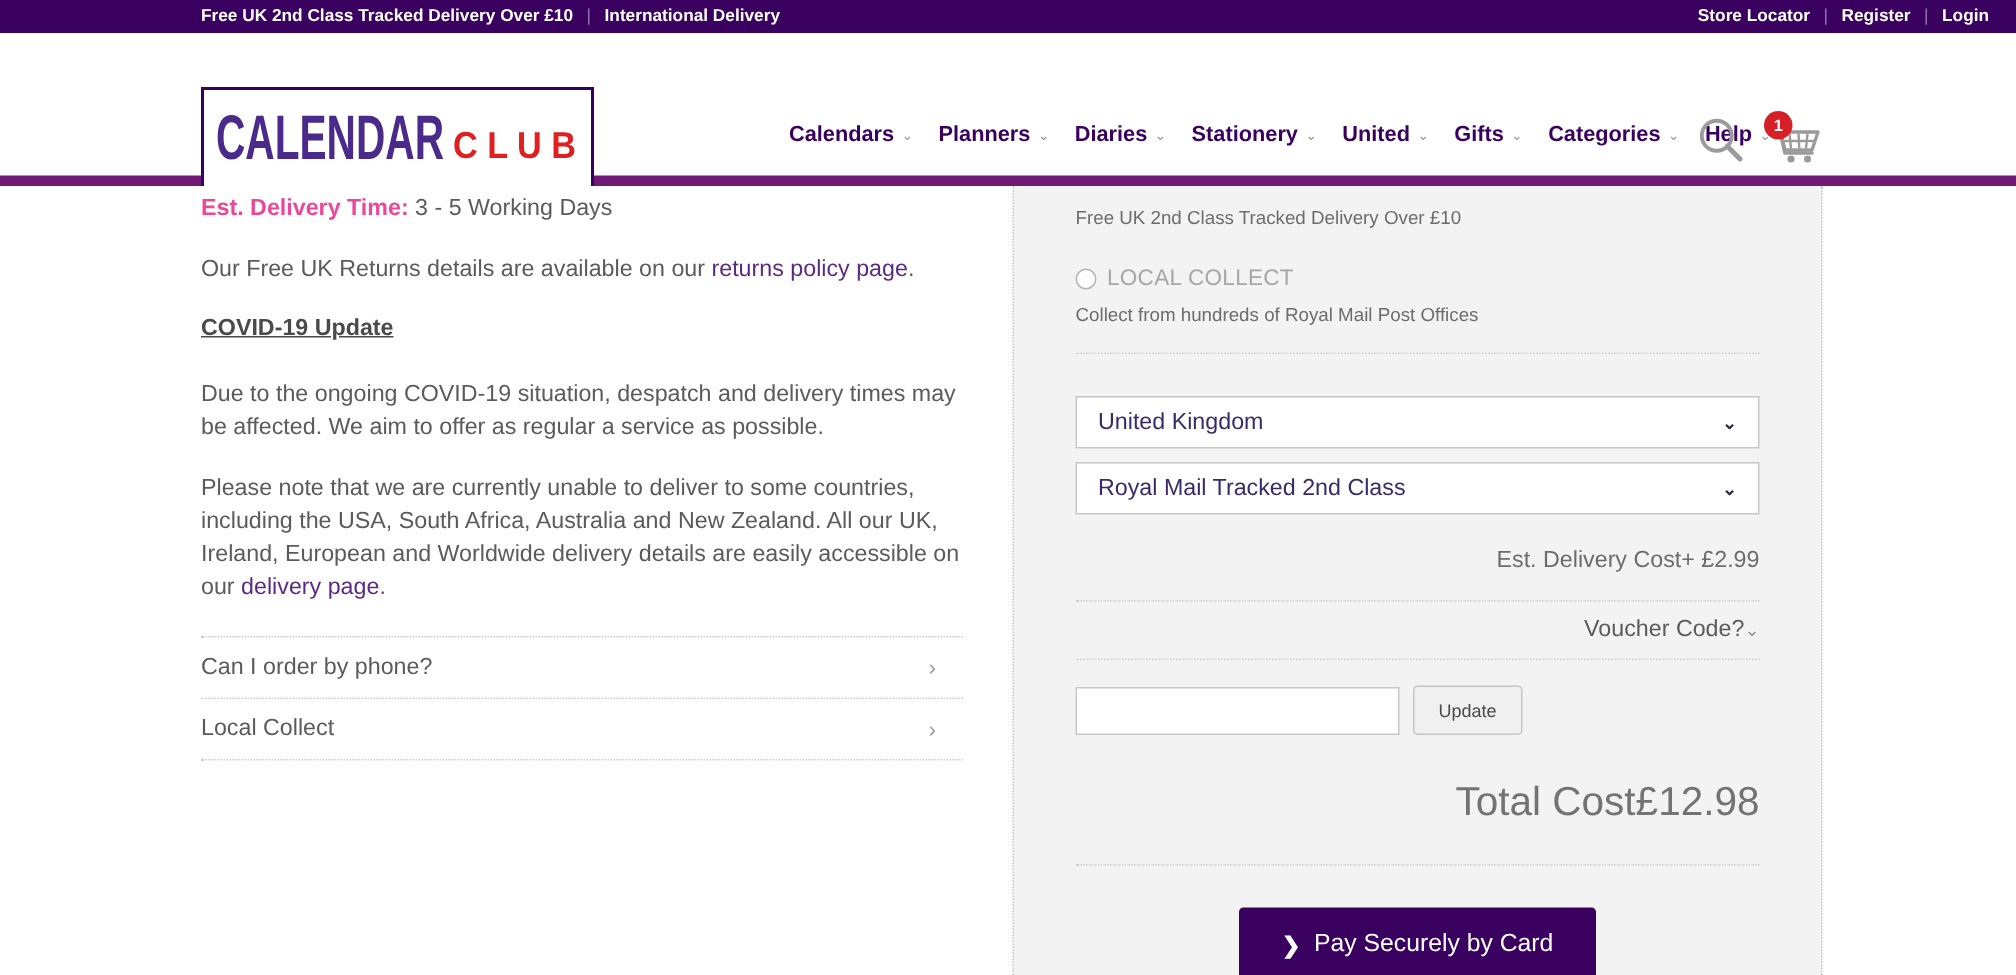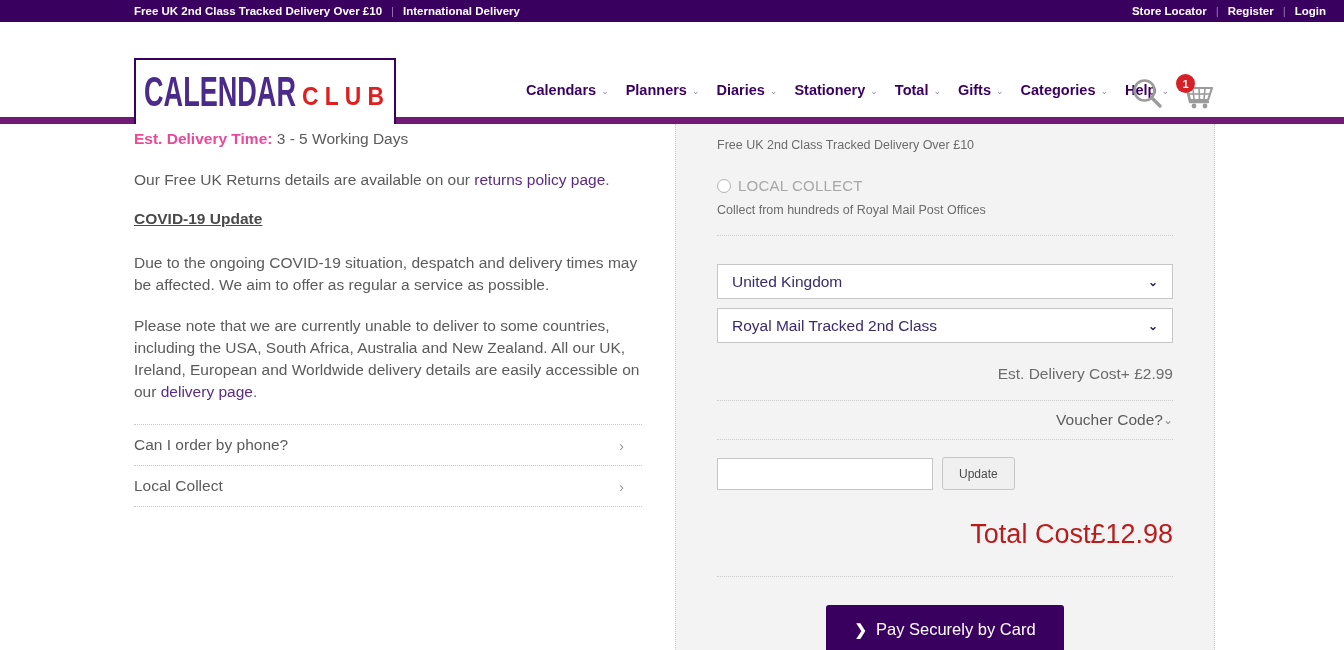--- a/index.html
+++ b/index.html
@@ -277,21 +277,21 @@
     font-family: "Liberation Sans", sans-serif;
     font-size: 12px;
     cursor: pointer;
   }
 
   .total-row {
     margin-top: 29px;
     padding-bottom: 26px;
     border-bottom: 1px dotted #cdcdcd;
     font-size: 27px;
-    color: #b91c1c;
+    color: #737373;
   }
   .pay-wrap {
     display: flex;
     justify-content: center;
     margin-top: 28px;
   }
   .btn-pay {
     background: #3a0060;
     border: none;
     border-radius: 3px;
@@ -344,21 +344,21 @@
     </div>
     <div class="nav-item">
       <span>Diaries</span>
       <span class="nav-caret">⌄</span>
     </div>
     <div class="nav-item">
       <span>Stationery</span>
       <span class="nav-caret">⌄</span>
     </div>
     <div class="nav-item">
-      <span>Total</span>
+      <span>United</span>
       <span class="nav-caret">⌄</span>
     </div>
     <div class="nav-item">
       <span>Gifts</span>
       <span class="nav-caret">⌄</span>
     </div>
     <div class="nav-item">
       <span>Categories</span>
       <span class="nav-caret">⌄</span>
     </div>

